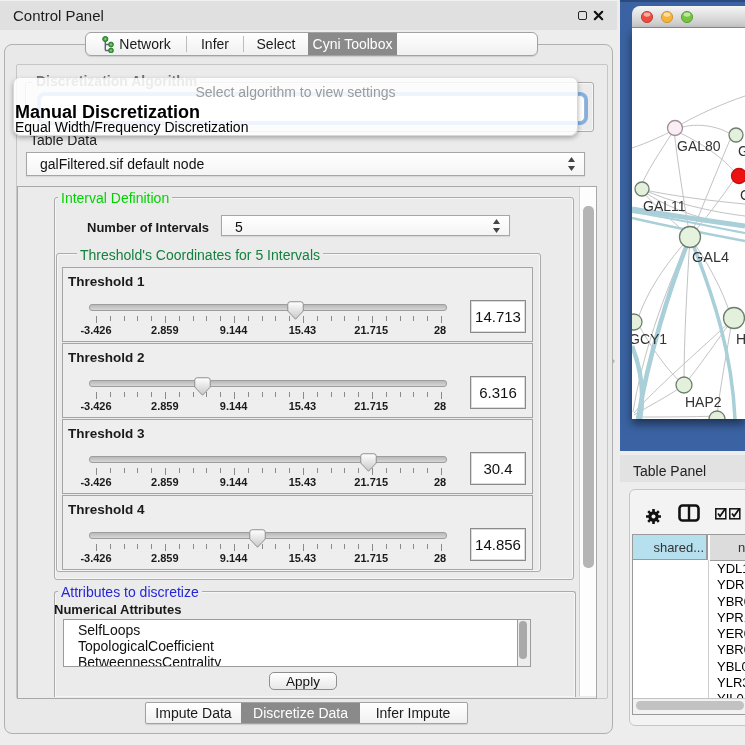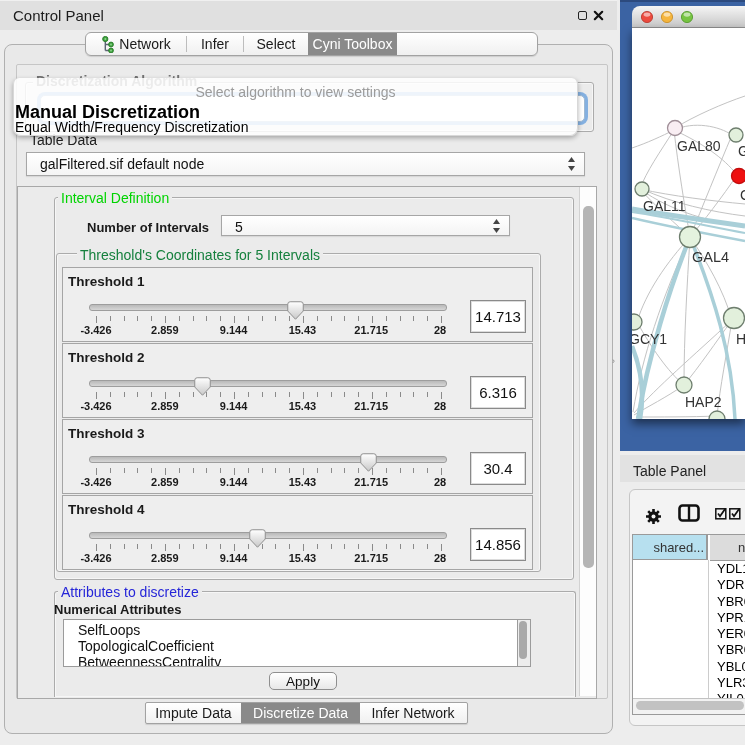--- a/index.html
+++ b/index.html
@@ -172,21 +172,21 @@
   <div style="font-size:14px;color:#111;padding:2px 0 0 14px;line-height:16px">SelfLoops<br>TopologicalCoefficient<br>BetweennessCentrality</div>
 </div>
 <div class="abs" style="left:517px;top:619px;width:12px;height:46px;background:#ededed;border:1px solid #9b9b9b"></div>
 <div class="abs" style="left:519px;top:621px;width:8px;height:38px;background:#a9a9a9;border-radius:4px"></div>
 
 <div class="abs" style="left:269px;top:672px;width:66px;height:16px;background:linear-gradient(#ffffff,#e8e8e8);border:1px solid #8f8f8f;border-radius:5px;display:flex;align-items:center;justify-content:center;font-size:13.5px;color:#111">Apply</div>
 
 <div class="abs" style="left:145px;top:702px;width:321px;height:20px;background:linear-gradient(#ffffff,#f0f0f0);border:1px solid #a2a2a2;border-radius:2px;box-shadow:0 1px 1px rgba(0,0,0,0.12)">
   <div class="seg" style="left:0;width:95px">Impute Data</div>
   <div class="seg" style="left:95px;width:119px;background:#8a8a8a;color:#fff">Discretize Data</div>
-  <div class="seg" style="left:214px;width:106px">Infer Network</div>
+  <div class="seg" style="left:214px;width:106px">Infer Impute</div>
 </div>
 
 <div class="abs" style="left:612px;top:356px;font-size:9px;color:#8a8a8a">›</div>
 
 <div class="abs" style="left:620px;top:0;width:125px;height:449px;background:#3b63a3;border-top:2px solid #2c4a7e"></div>
 
 <div class="abs" style="left:632px;top:6px;width:113px;height:21px;background:linear-gradient(#f5f5f5,#c7c7c7);border-radius:8px 0 0 0;border-bottom:1px solid #8e8e8e"></div>
 <svg class="abs" style="left:640px;top:10px" width="60" height="14" viewBox="0 0 60 14">
   <circle cx="7" cy="7" r="5.6" fill="#ec4b3e" stroke="#b53228" stroke-width="0.8"></circle>
   <ellipse cx="7" cy="4.6" rx="3.4" ry="2.1" fill="rgba(255,255,255,0.55)"></ellipse>

